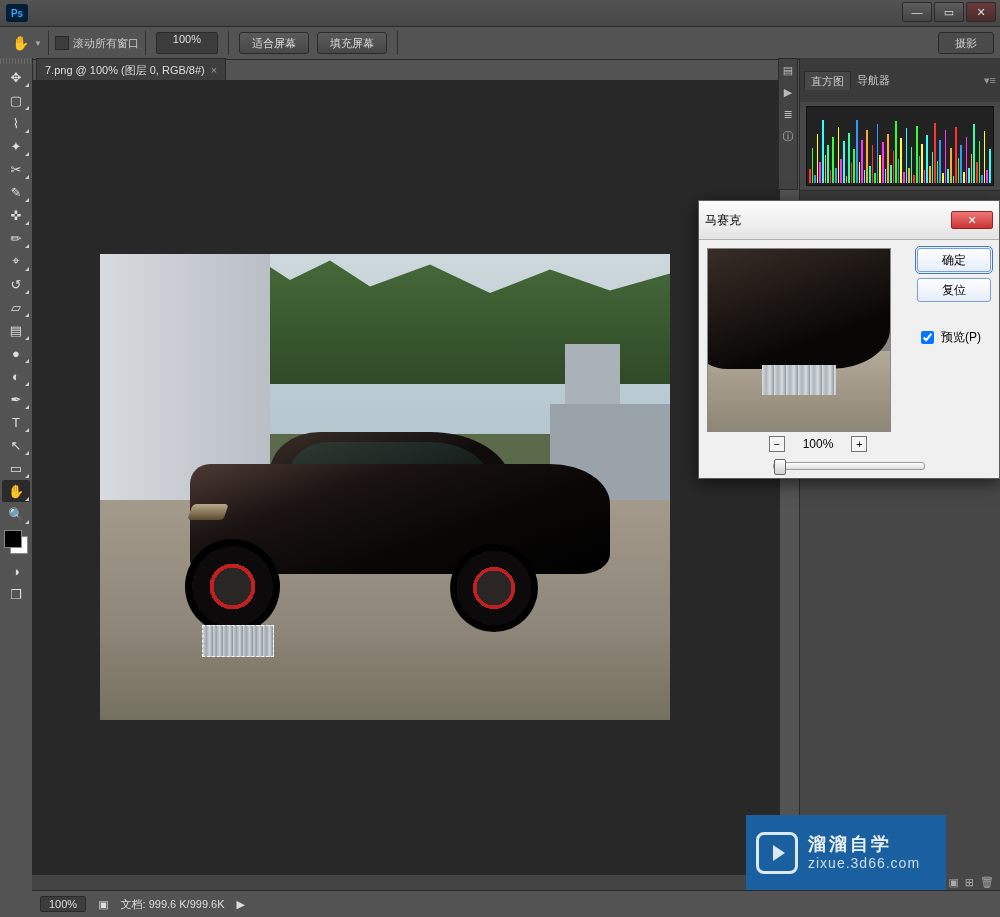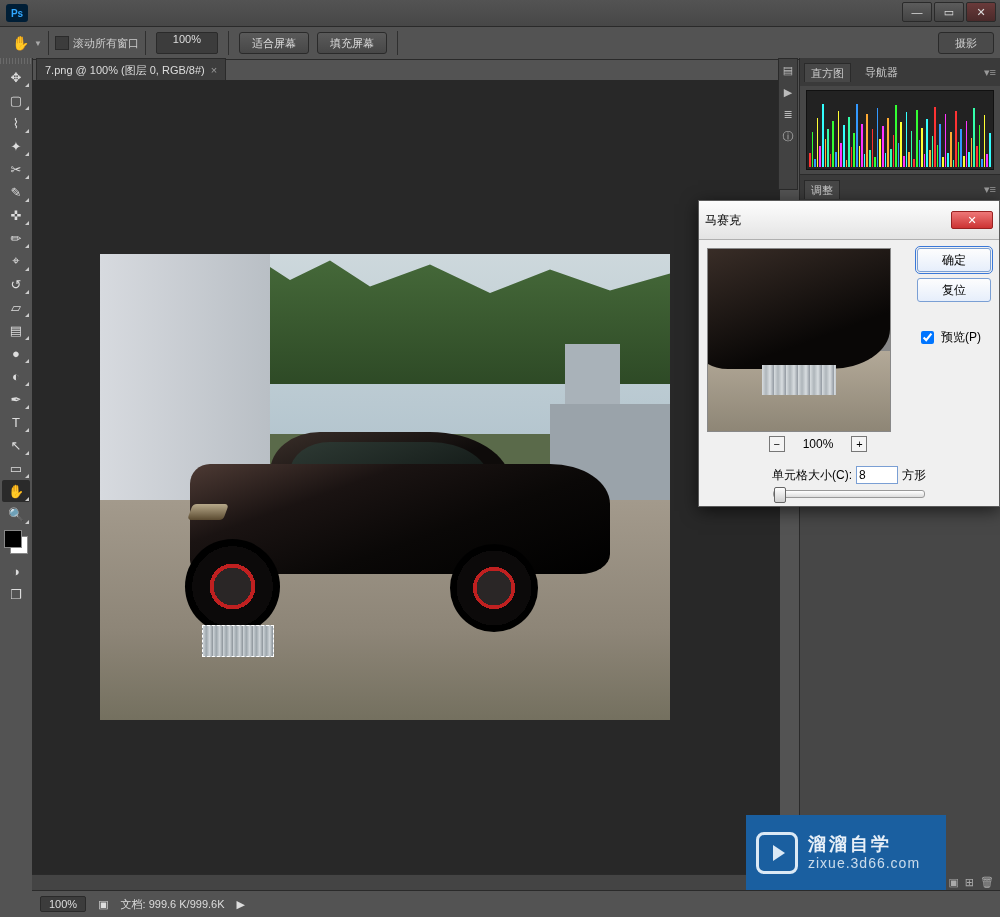--- a/index.html
+++ b/index.html
@@ -52,21 +52,21 @@
 .wheel.wL{left:55px;top:115px}
 .wheel.wR{left:320px;top:120px;width:88px;height:88px}
 
 .sel{position:absolute;left:170px;top:545px;width:70px;height:30px;border:1px dashed #fff;background:linear-gradient(90deg,#cfd5d9,#9ea7ad,#cfd5d9,#8a9298);background-size:10px 100%}
 
 #rdock{position:absolute;right:202px;top:58px;width:18px;height:126px;background:#424242;border:1px solid #2a2a2a;display:flex;flex-direction:column;align-items:center;padding-top:4px;gap:8px}
 #rdock .di{width:14px;height:14px;color:#bbb;display:flex;align-items:center;justify-content:center;font-size:11px}
 
 #rpanels{position:absolute;right:0;top:58px;width:200px;bottom:26px;background:#474747;border-left:1px solid #2a2a2a;display:flex;flex-direction:column}
 .panel{border-bottom:1px solid #2a2a2a}
-.ptabs{height:20px;background:#3a3a3a;display:flex;align-items:center;padding:4px 4px;gap:8px;color:#ccc}
+.ptabs{height:20px;background:#3a3a3a;display:flex;align-items:center;padding:12px 4px;color:#ccc}
 .ptab{padding:0 6px;height:18px;line-height:18px}
 .ptab.active{background:#474747;border:1px solid #2a2a2a;border-bottom:none}
 .pmenu{margin-left:auto;color:#999}
 #hist{height:74px;background:#222;margin:4px 6px;border:1px solid #111;display:flex;align-items:flex-end;padding:2px;gap:1px;overflow:hidden}
 #hist span{display:block;width:2px}
 #adjust-body{height:12px;padding:2px 6px;color:#bbb;font-size:11px}
 .layer-icons{display:flex;gap:6px;justify-content:flex-end;padding:2px 6px;color:#aaa;font-size:11px}
 
 #dlg{position:absolute;left:698px;top:200px;width:300px;background:#f0f0f0;border:1px solid #5a5a5a;box-shadow:0 4px 16px rgba(0,0,0,.6);color:#000;font-size:12px}
 #dlg-title{height:22px;background:linear-gradient(#fdfdfd,#e4e4e4);border-bottom:1px solid #b0b0b0;display:flex;align-items:center;padding:8px 6px}
@@ -313,25 +313,20 @@
     </div>
     <div id="dlg-btns">
       <div class="dbtn def">确定</div>
       <div class="dbtn">复位</div>
       <label id="dlg-chk">
         <input type="checkbox" checked="" style="">
         <span>预览(P)</span>
       </label>
     </div>
   </div>
-  <div id="dlg-cell">
-    <span>单元格大小(C):</span>
-    <input value="8" style="">
-    <span>方形</span>
-  </div>
   <div class="slider-box">
     <div class="slider">
       <div class="thumb"></div>
     </div>
   </div>
 </div>
 
 <div id="wm">
   <div class="play"></div>
   <div class="txt">

